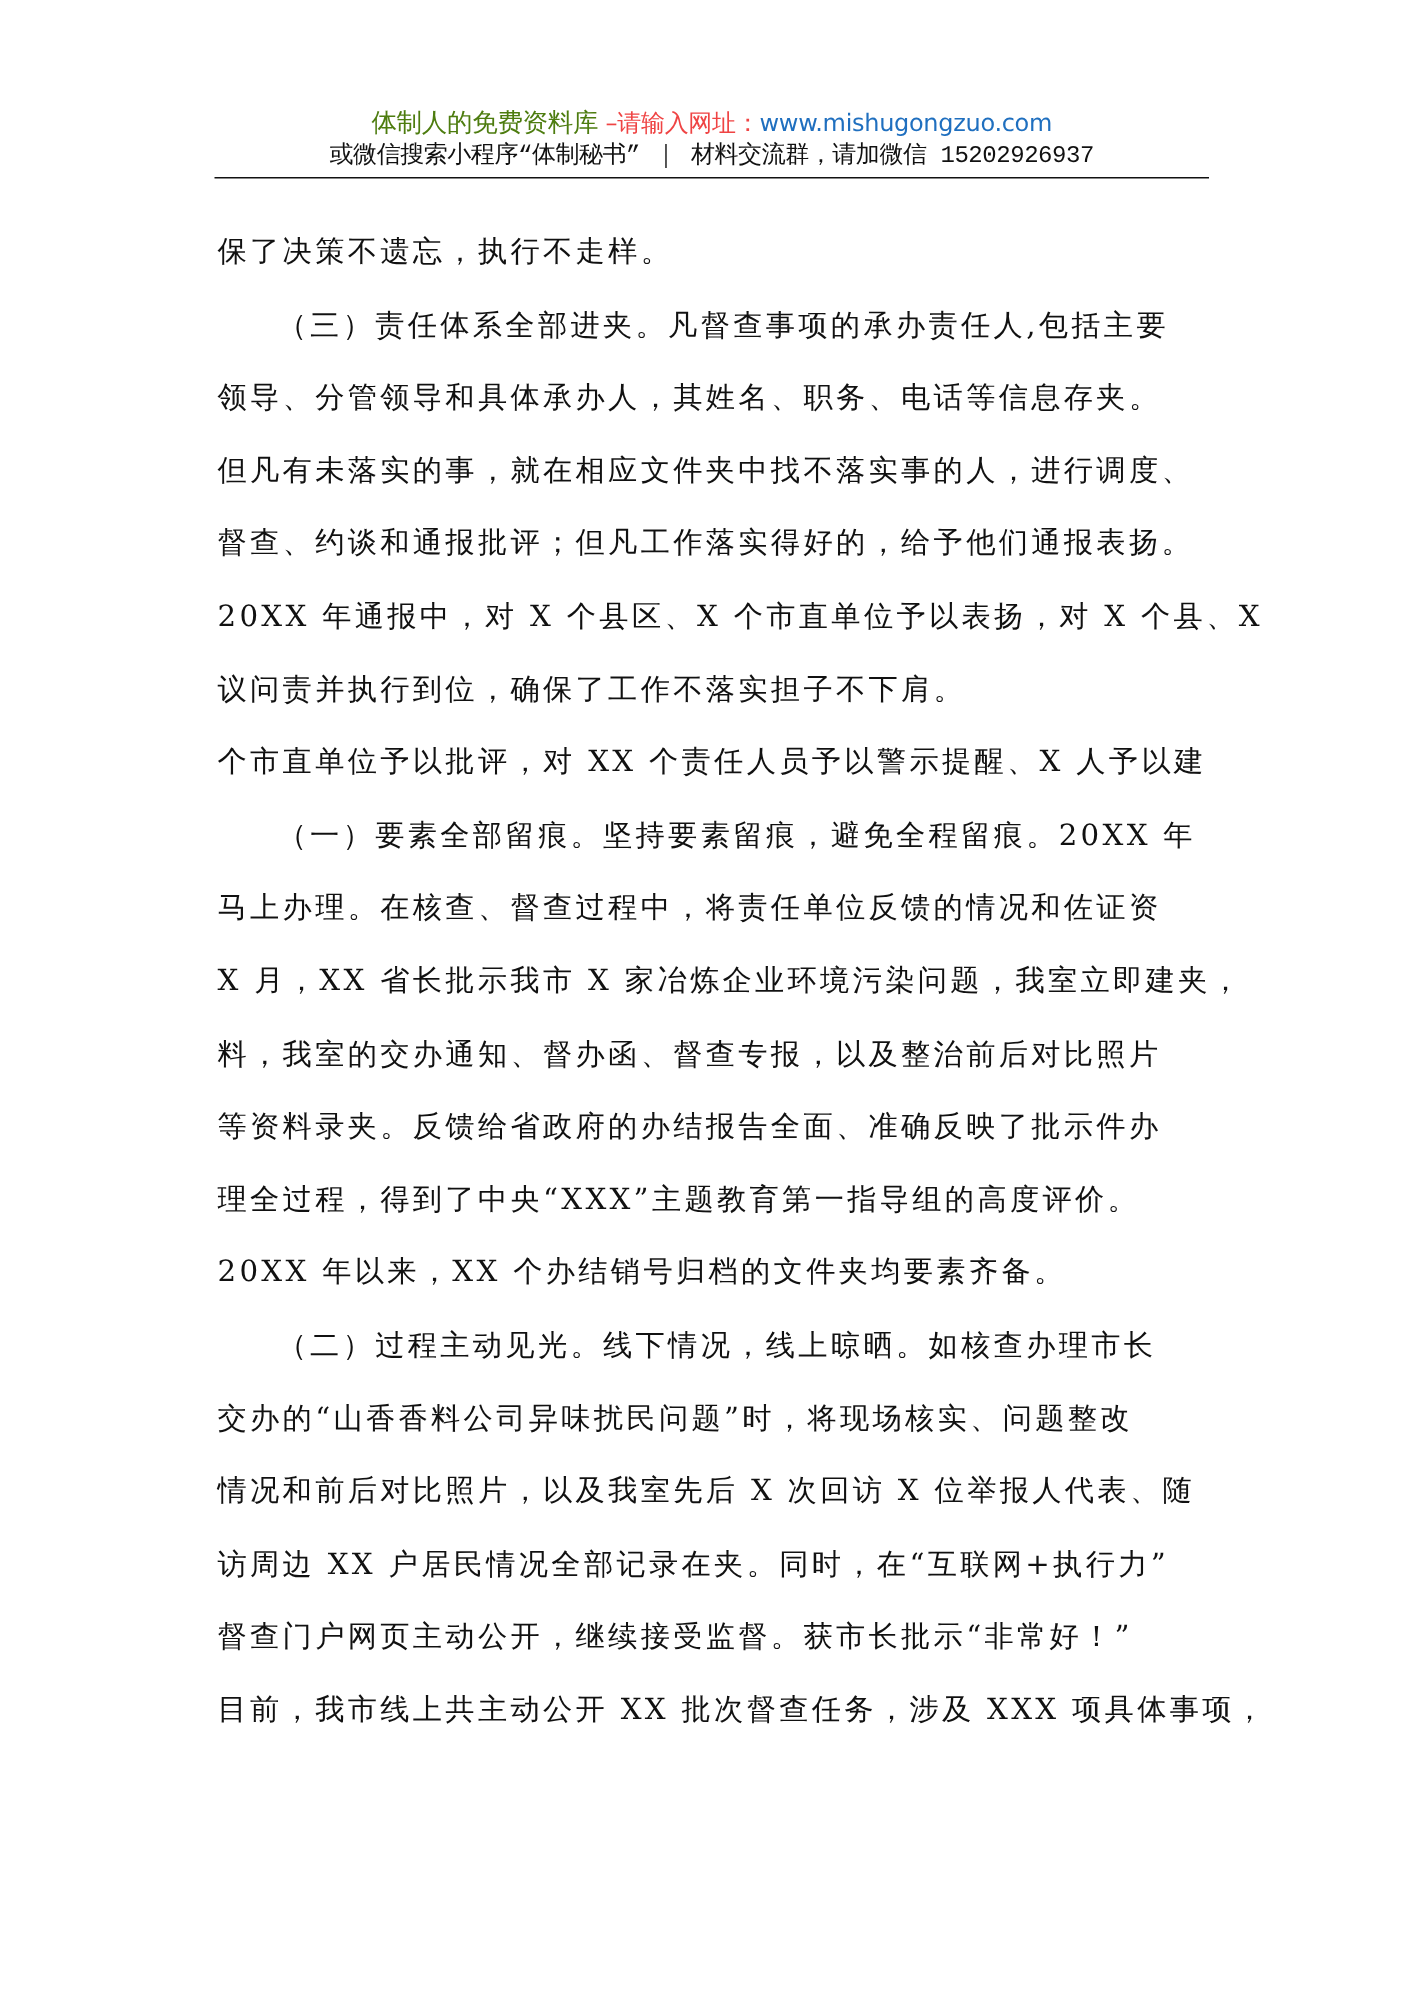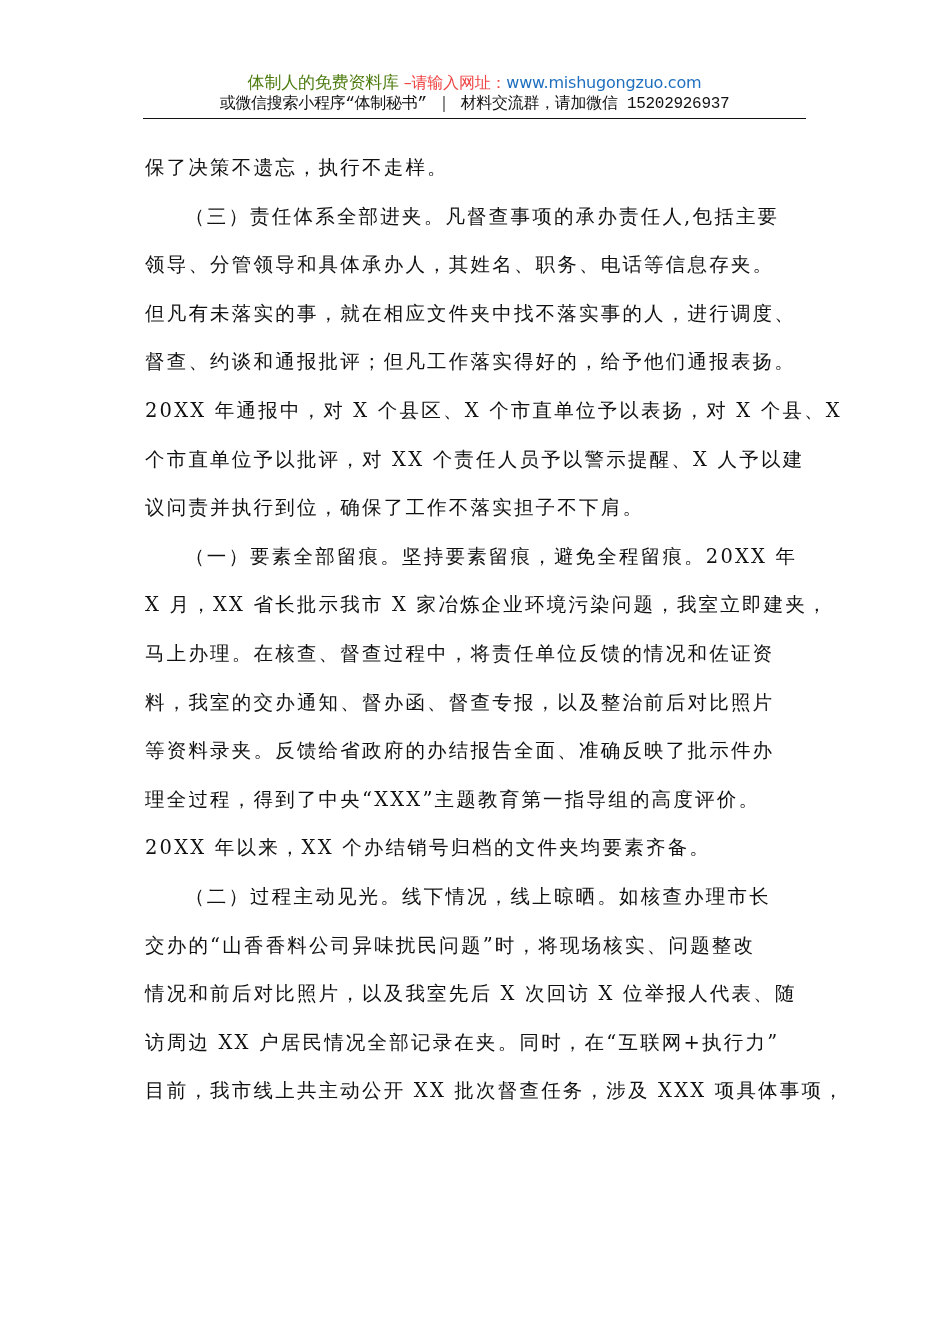--- a/index.html
+++ b/index.html
@@ -85,27 +85,28 @@
   <div class="header-line2">或微信搜索小程序“体制秘书” ｜ 材料交流群，请加微信 15202926937</div>
 </div>
 
 <div class="body-text">
   <div class="line">保了决策不遗忘，执行不走样。</div>
   <div class="line indent">（三）责任体系全部进夹。凡督查事项的承办责任人,包括主要</div>
   <div class="line">领导、分管领导和具体承办人，其姓名、职务、电话等信息存夹。</div>
   <div class="line">但凡有未落实的事，就在相应文件夹中找不落实事的人，进行调度、</div>
   <div class="line">督查、约谈和通报批评；但凡工作落实得好的，给予他们通报表扬。</div>
   <div class="line">20XX 年通报中，对 X 个县区、X 个市直单位予以表扬，对 X 个县、X</div>
+  <div class="line">议问责并执行到位，确保了工作不落实担子不下肩。</div>
   <div class="line">个市直单位予以批评，对 XX 个责任人员予以警示提醒、X 人予以建</div>
-  <div class="line">议问责并执行到位，确保了工作不落实担子不下肩。</div>
   <div class="line indent">（一）要素全部留痕。坚持要素留痕，避免全程留痕。20XX 年</div>
+  <div class="line">马上办理。在核查、督查过程中，将责任单位反馈的情况和佐证资</div>
   <div class="line">X 月，XX 省长批示我市 X 家冶炼企业环境污染问题，我室立即建夹，</div>
-  <div class="line">马上办理。在核查、督查过程中，将责任单位反馈的情况和佐证资</div>
   <div class="line">料，我室的交办通知、督办函、督查专报，以及整治前后对比照片</div>
   <div class="line">等资料录夹。反馈给省政府的办结报告全面、准确反映了批示件办</div>
   <div class="line">理全过程，得到了中央“XXX”主题教育第一指导组的高度评价。</div>
   <div class="line">20XX 年以来，XX 个办结销号归档的文件夹均要素齐备。</div>
   <div class="line indent">（二）过程主动见光。线下情况，线上晾晒。如核查办理市长</div>
   <div class="line">交办的“山香香料公司异味扰民问题”时，将现场核实、问题整改</div>
   <div class="line">情况和前后对比照片，以及我室先后 X 次回访 X 位举报人代表、随</div>
   <div class="line">访周边 XX 户居民情况全部记录在夹。同时，在“互联网+执行力”</div>
+  <div class="line">督查门户网页主动公开，继续接受监督。获市长批示“非常好！”</div>
   <div class="line">目前，我市线上共主动公开 XX 批次督查任务，涉及 XXX 项具体事项，</div>
 </div>
 
 </body></html>

